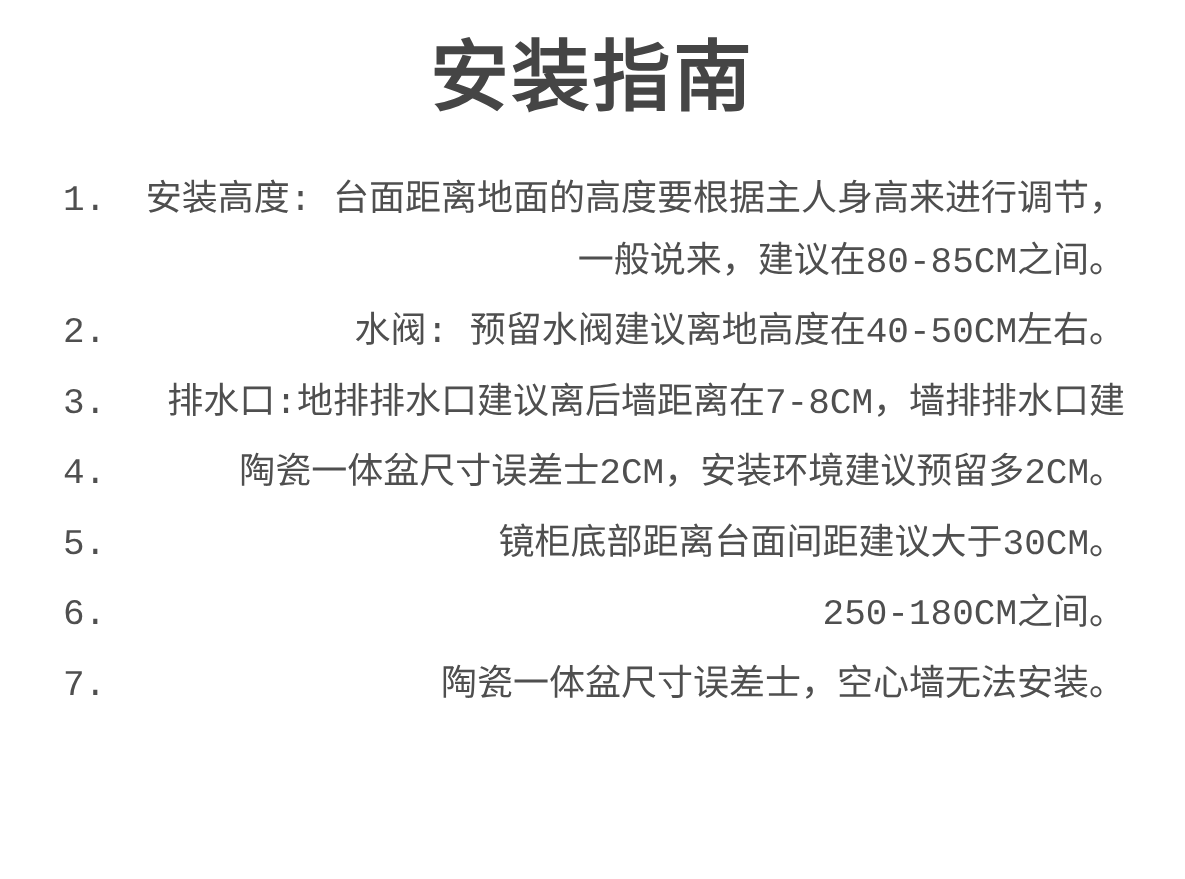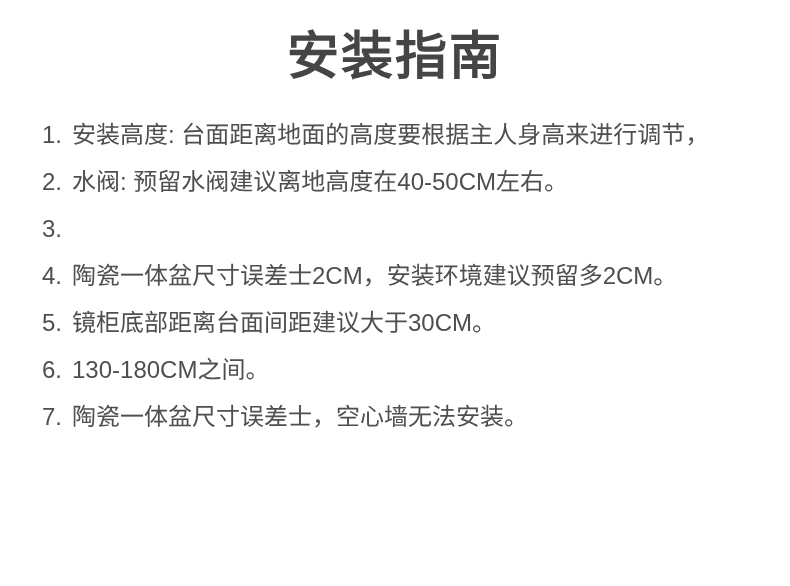--- a/index.html
+++ b/index.html
@@ -7,20 +7,21 @@
     padding: 0;
     background: #ffffff;
     font-family: "Liberation Sans", "DejaVu Sans", sans-serif;
   }
   .page {
     position: relative;
     width: 790px;
     height: 586px;
     background: #ffffff;
     overflow: hidden;
+    font-family: Liberation Mono, monospace;
   }
   .page-title {
     margin: 0;
     padding-top: 22px;
     text-align: center;
     font-size: 52px;
     line-height: 68px;
     font-weight: 700;
     color: #454545;
     letter-spacing: 2px;
@@ -37,73 +38,76 @@
     font-size: 24px;
     line-height: 41px;
     font-weight: 400;
   }
   .item-number {
     flex: 0 0 30px;
     width: 30px;
   }
   .item-text {
     flex: 1 1 auto;
+    text-align: right;
   }
   .item-line {
     display: block;
     white-space: nowrap;
   }
 </style>
 </head>
 <body>
 
 <div class="page">
 
   <h1 class="page-title">安装指南</h1>
 
   <div class="guide-list">
 
     <div class="guide-item">
       <span class="item-number">1.</span>
       <span class="item-text">
         <span class="item-line">安装高度: 台面距离地面的高度要根据主人身高来进行调节，</span>
+        <span class="item-line">一般说来，建议在80-85CM之间。</span>
       </span>
     </div>
 
     <div class="guide-item">
       <span class="item-number">2.</span>
       <span class="item-text">
         <span class="item-line">水阀: 预留水阀建议离地高度在40-50CM左右。</span>
       </span>
     </div>
 
     <div class="guide-item">
       <span class="item-number">3.</span>
       <span class="item-text">
+        <span class="item-line">排水口:地排排水口建议离后墙距离在7-8CM，墙排排水口建</span>
       </span>
     </div>
 
     <div class="guide-item">
       <span class="item-number">4.</span>
       <span class="item-text">
         <span class="item-line">陶瓷一体盆尺寸误差士2CM，安装环境建议预留多2CM。</span>
       </span>
     </div>
 
     <div class="guide-item">
       <span class="item-number">5.</span>
       <span class="item-text">
         <span class="item-line">镜柜底部距离台面间距建议大于30CM。</span>
       </span>
     </div>
 
     <div class="guide-item">
       <span class="item-number">6.</span>
       <span class="item-text">
-        <span class="item-line">130-180CM之间。</span>
+        <span class="item-line">250-180CM之间。</span>
       </span>
     </div>
 
     <div class="guide-item">
       <span class="item-number">7.</span>
       <span class="item-text">
         <span class="item-line">陶瓷一体盆尺寸误差士，空心墙无法安装。</span>
       </span>
     </div>
 

